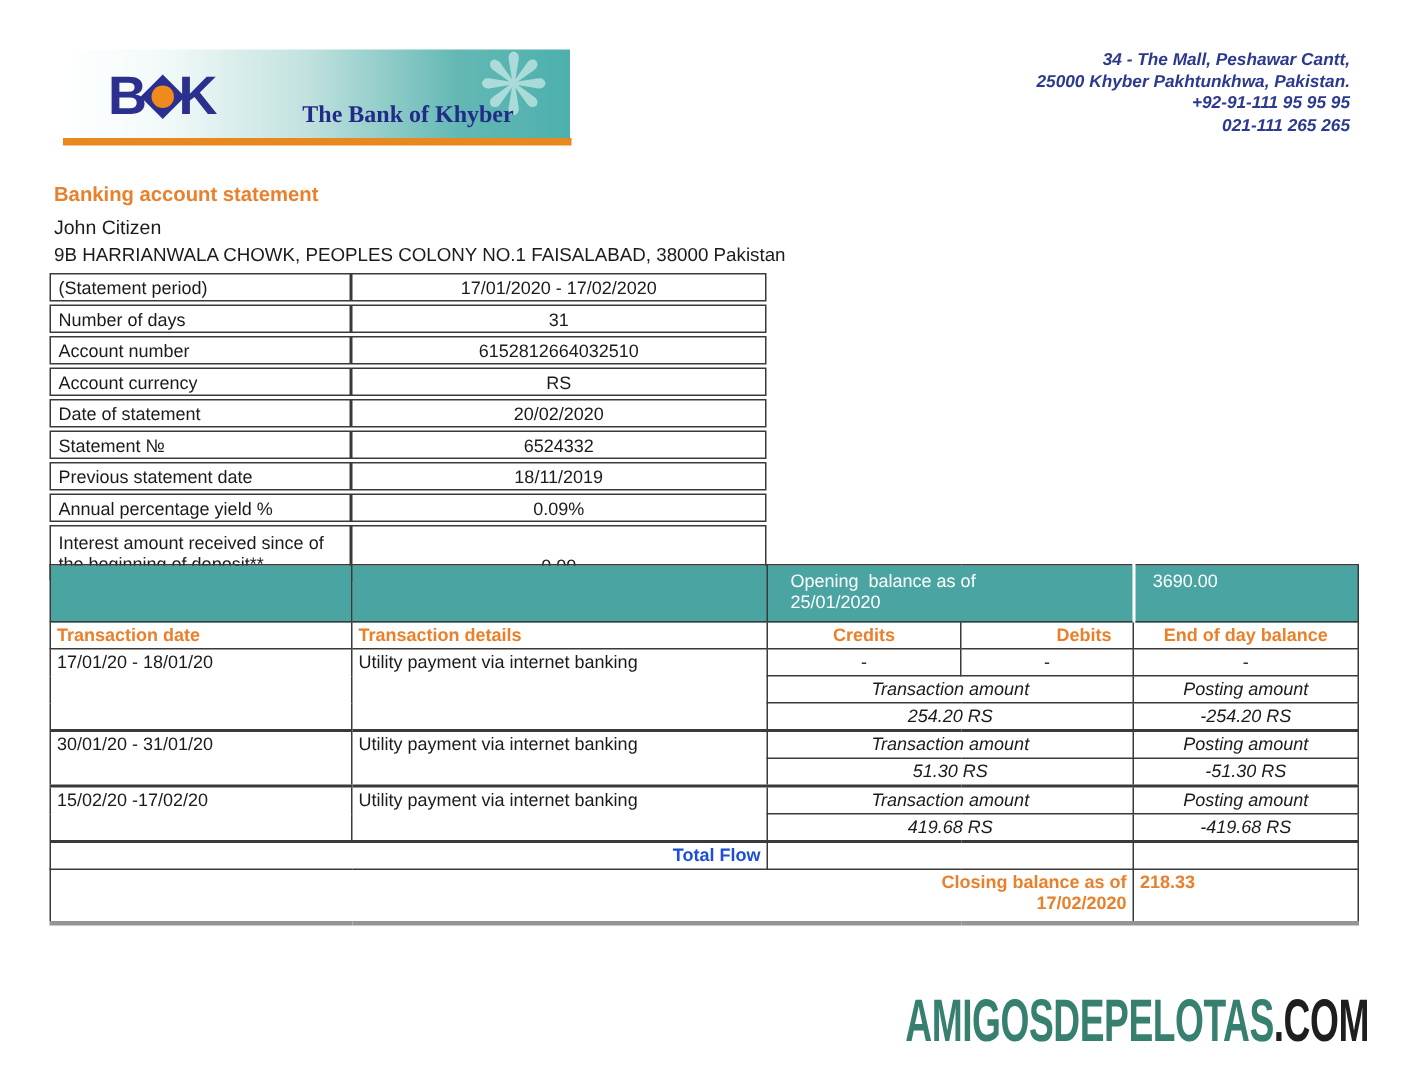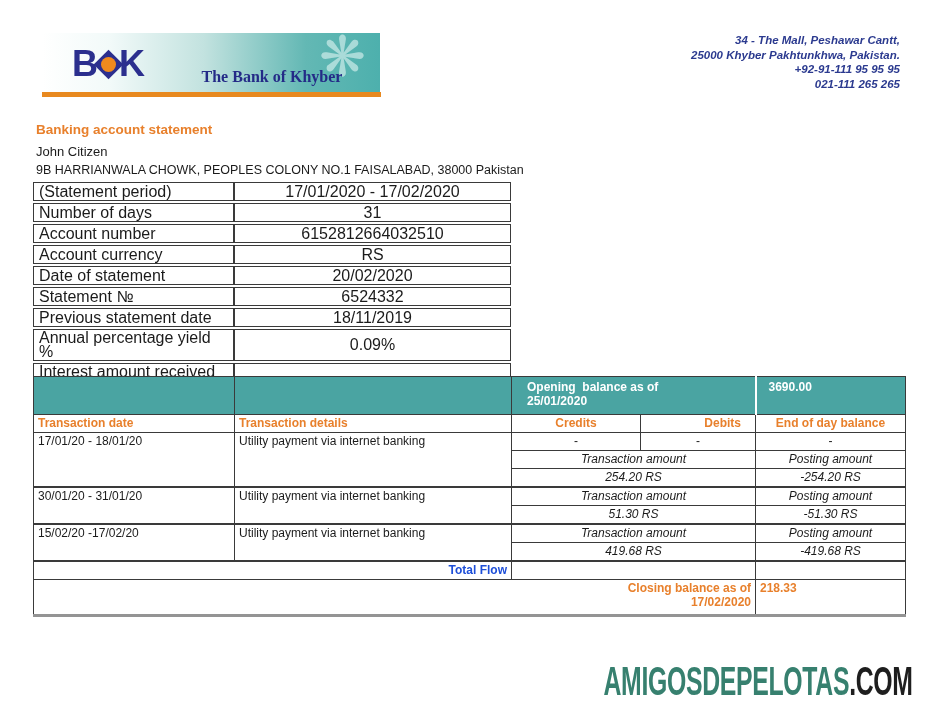--- a/index.html
+++ b/index.html
@@ -34,35 +34,35 @@
   }
 
   
   .title { position:absolute; left:36px; top:122px; font-size:13.5px; font-weight:bold; color:#e8802c; }
   .cust-name { position:absolute; left:36px; top:144px; font-size:13px; }
   .cust-addr { position:absolute; left:36px; top:163px; font-size:12.5px; }
 
   
   .details-table {
     position:absolute; left:33px; top:180px; width:478px;
-    border-collapse:separate; border-spacing:0 2px; table-layout:fixed; font-size:16px;
+    border-collapse:separate; border-spacing:0 2px; table-layout:fixed; font-size:12px;
   }
   .details-table td { border:1px solid #3a3a3a; padding:1px 5px; line-height:14px; height:15px; }
   .details-table td.val { text-align:center;margin-left:16px; }
   .details-table tr.dbl td { height:32px; }
   .details-table tr.dbl td.val { vertical-align:bottom; padding-bottom:2px; }
 
   
   .tx-table {
     position:absolute; left:33px; top:376px; width:872px;
     border-collapse:collapse; table-layout:fixed; font-size:12px;
   }
   .tx-table td { border:1px solid #3a3a3a; padding:1px 4px; line-height:14px; vertical-align:top; }
   tr.teal td {
-    background:#4aa4a2; color:#ffffff; font-weight:bold; height:33px; padding-top:3px;
+    background:#4aa4a2; color:#ffffff; font-weight:normal; height:33px; padding-top:3px;
   }
   tr.teal td.op-label { padding-left:15px; }
   tr.teal td.op-amount { border-left:2px solid #ffffff; padding-left:12px; }
   tr.head td { color:#e8802c; font-weight:bold; height:15px; }
   td.c { text-align:center; }
   td.r { text-align:right; padding-right:14px; }
   td.i { font-style:italic; text-align:center; }
   .pre { white-space:pre; }
   tr.body td { height:15px; }
   tr.sep td { border-top-width:2px; }

